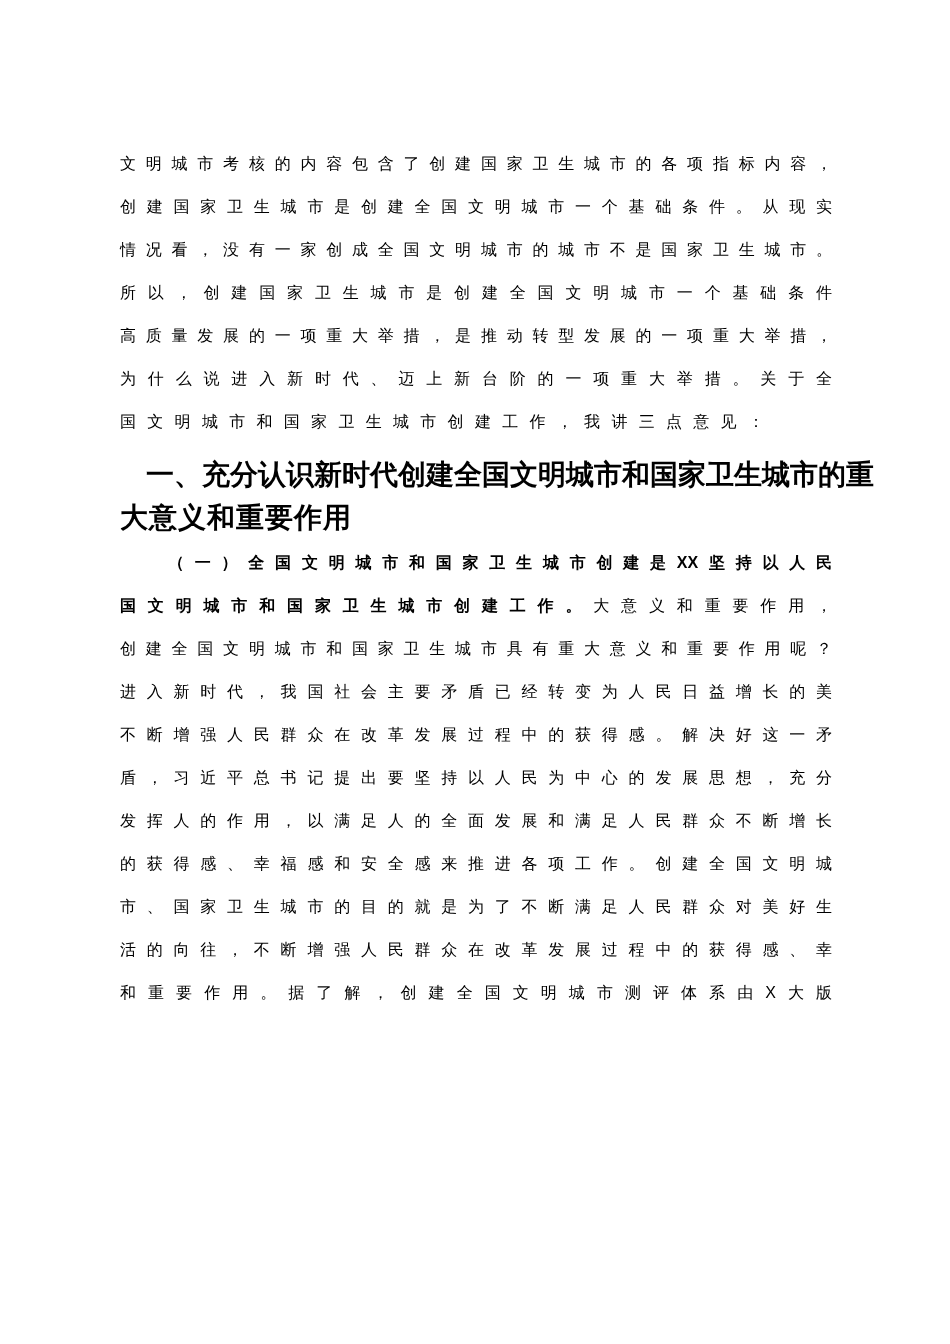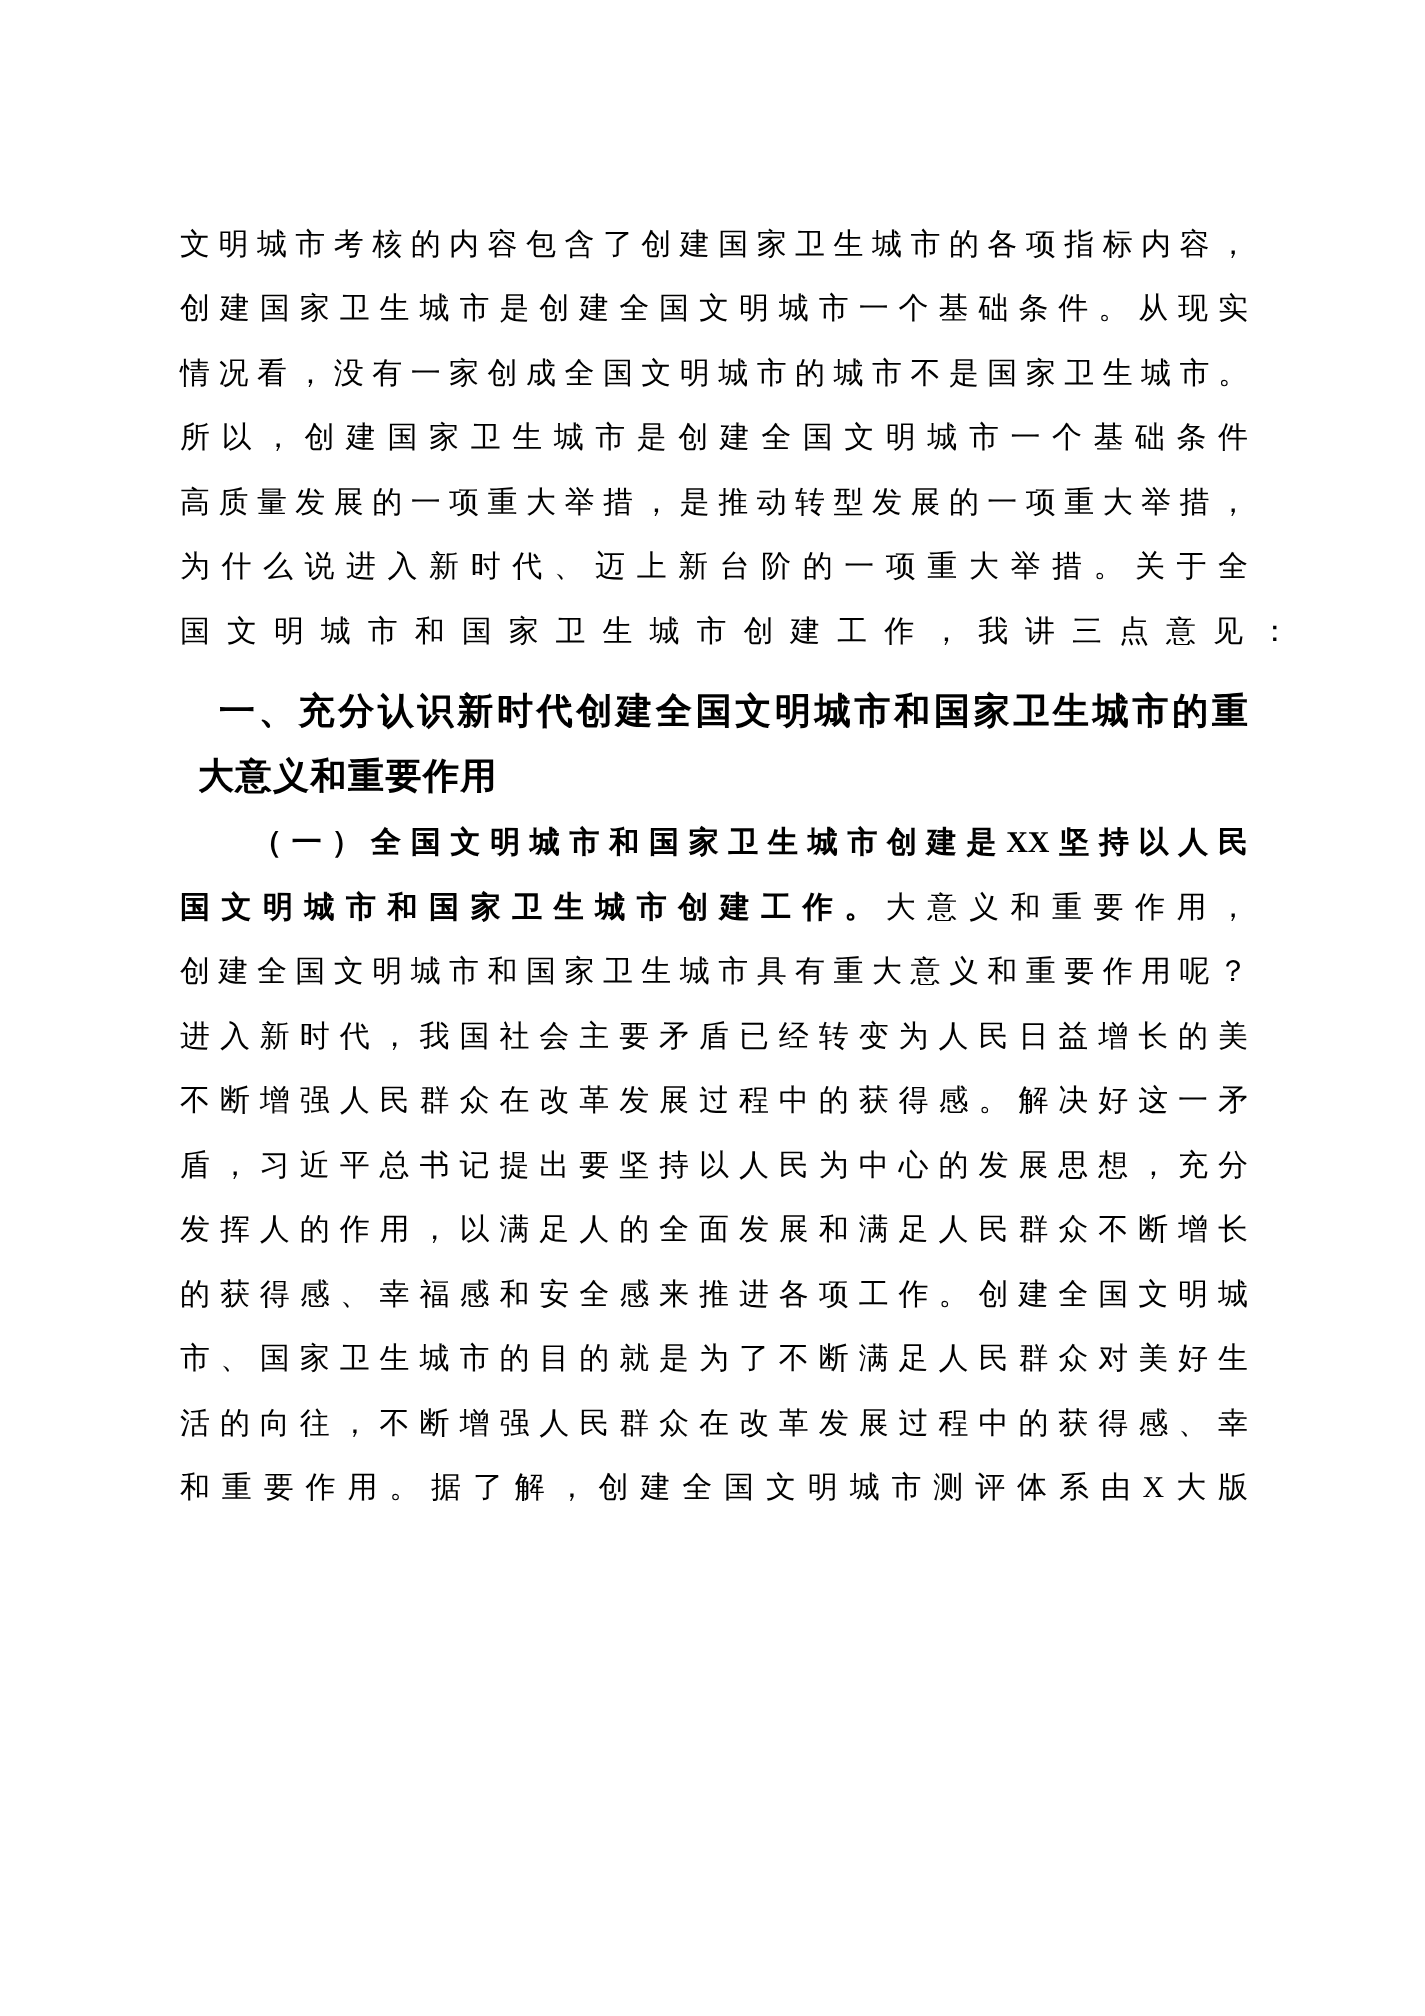--- a/index.html
+++ b/index.html
@@ -16,50 +16,49 @@
   }
   .page {
     position: absolute;
     left: 120px;
     top: 142px;
     width: 712px;
   }
   .line {
     height: 43px;
     line-height: 43px;
-    font-size: 20px;
+    font-size: 16px;
     white-space: nowrap;
-    font-family: Liberation Serif, serif;
+    font-family: Liberation Sans, sans-serif;
     text-align: justify;
     text-align-last: justify;
     letter-spacing: 0px;
   }
   .line.last {
     text-align-last: left;
     letter-spacing: 11.3px;
   }
   .line.indent {
     padding-left: 48px;
   }
   .heading {
     font-family: "DejaVu Sans", "Liberation Sans", sans-serif;
     font-weight: bold;
-    font-size: 24px;
+    font-size: 28px;
     height: 43px;
     line-height: 43px;
     white-space: nowrap;
     text-align: justify;
     text-align-last: justify;
     margin-top: 10px;
   }
   .heading.last {
     text-align-last: left;
     letter-spacing: 1px;
     margin-top: 0;
-    margin-left: 12px;
   }
   .heading.indent {
     padding-left: 26px;
   }
   .bold {
     font-weight: bold;
   }
   .section-gap {
     height: 2px;
   }

